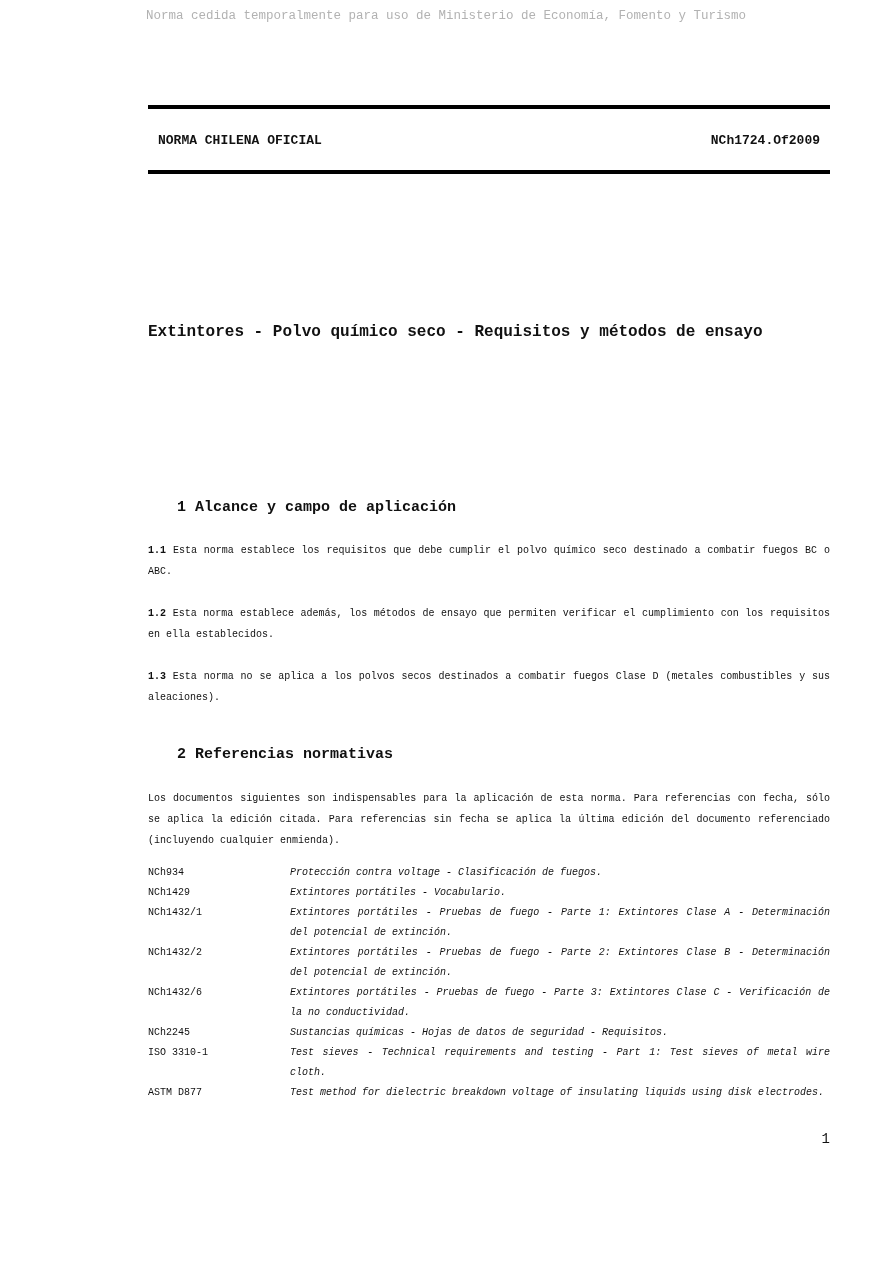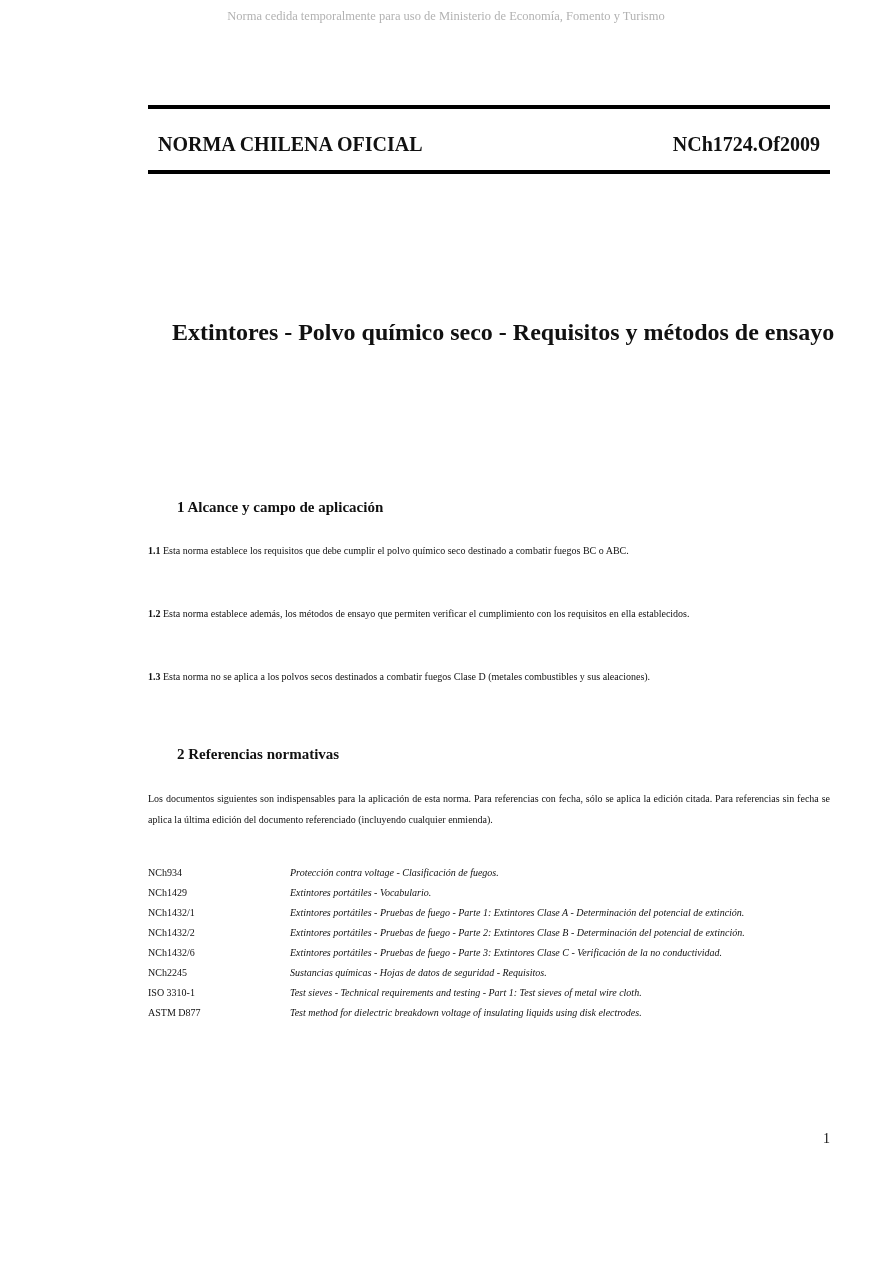--- a/index.html
+++ b/index.html
@@ -2,21 +2,21 @@
 <html><head>
 <meta charset="utf-8">
 <style>
   * { margin: 0; padding: 0; box-sizing: border-box; }
   html, body { background: #e8e8e8; }
   .page {
     position: relative;
     width: 892px;
     height: 1263px;
     background: #ffffff;
-    font-family: Liberation Serif, serif;
+    font-family: Liberation Mono, monospace;
     color: #111111;
     overflow: hidden;
     margin: 0 auto;
   }
   .watermark {
     position: absolute;
     top: 9px; left: 0; right: 0;
     text-align: center;
     font-size: 12.5px;
     color: #b2b2b2;
@@ -30,31 +30,30 @@
   }
   .rule-top { top: 105px; }
   .rule-bottom { top: 170px; }
   .header-row {
     position: absolute;
     top: 133px; left: 148px; width: 682px;
     display: flex;
     justify-content: space-between;
     align-items: baseline;
     font-weight: bold;
-    font-size: 20px;
+    font-size: 13px;
     padding: 0 10px 0 10px;
   }
   .doc-title {
     position: absolute;
     top: 317px; left: 148px; width: 682px;
-    font-size: 24px;
+    font-size: 16px;
     font-weight: bold;
     line-height: 30px;
     text-align: justify;
-    margin-left: 24px;
   }
   .sec-heading {
     position: absolute;
     left: 148px; width: 682px;
     font-size: 15px;
     font-weight: bold;
     margin-left: 29px;
   }
   .sec1-heading { top: 499px; }
   .sec2-heading { top: 746px; }

